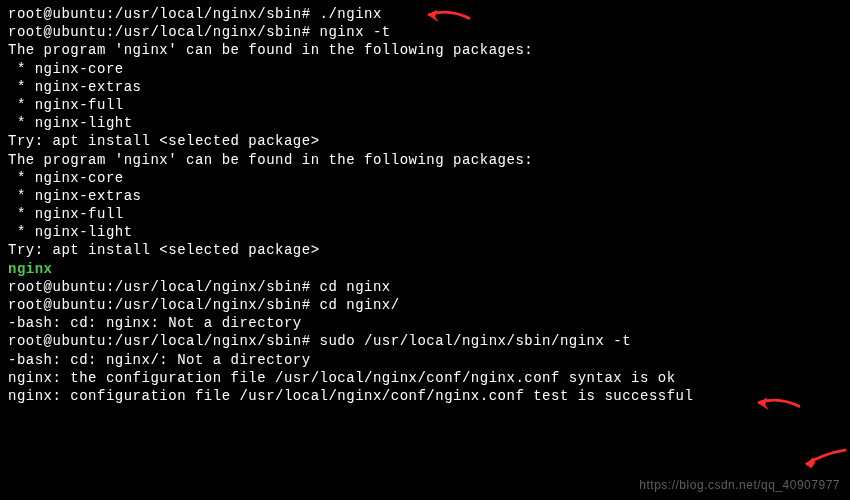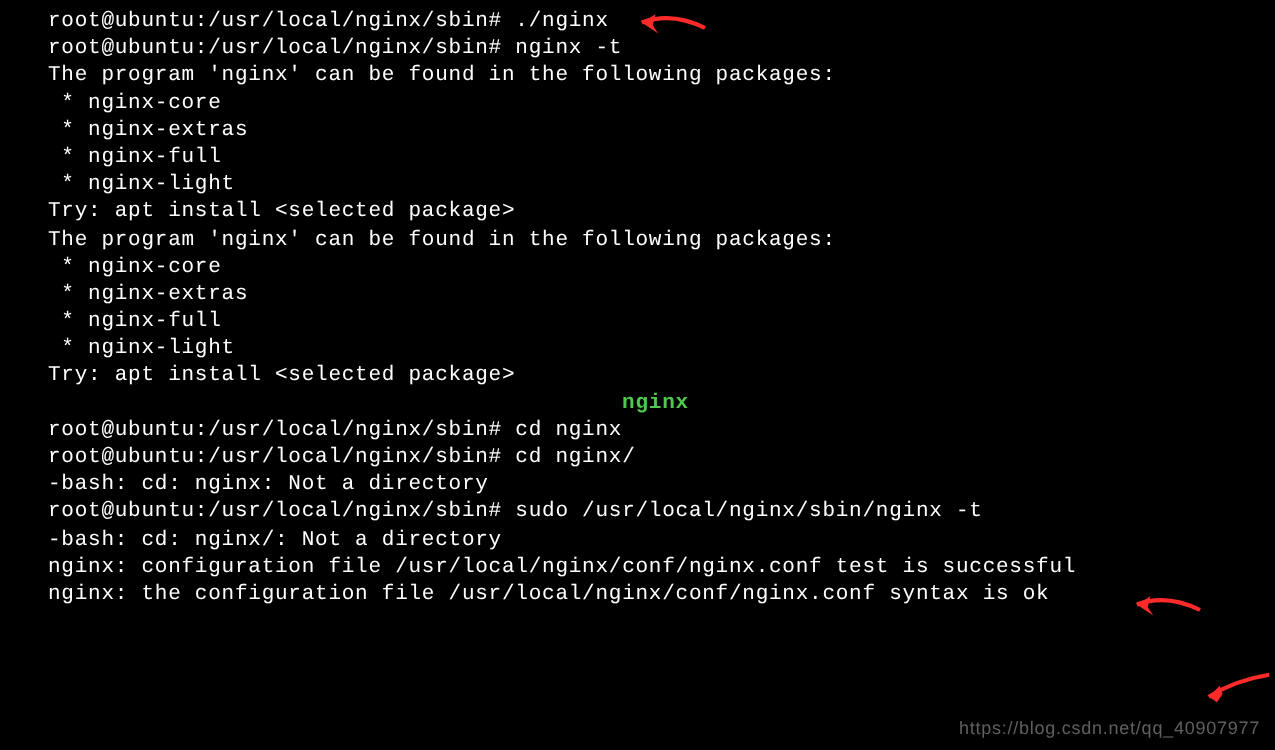--- a/index.html
+++ b/index.html
@@ -16,26 +16,24 @@
       width: 850px;
       height: 500px;
       padding: 5px 8px;
       overflow: hidden;
       position: relative;
       letter-spacing: 0.5px;
     }
     .line {
       white-space: pre;
       min-height: 18px;
-      margin-left: 24px;
     }
     .green {
       color: #4ec94e;
       font-weight: bold;
-      text-align: center;
     }
     .watermark {
       position: absolute;
       bottom: 6px;
       right: 10px;
       color: #888;
       font-size: 12px;
       opacity: 0.7;
       font-family: Arial, sans-serif;
       text-align: right;
@@ -65,22 +63,22 @@
     <div class="line"> * nginx-extras</div>
     <div class="line"> * nginx-full</div>
     <div class="line"> * nginx-light</div>
     <div class="line">Try: apt install &lt;selected package&gt;</div>
     <div class="line green">nginx</div>
     <div class="line">root@ubuntu:/usr/local/nginx/sbin# cd nginx</div>
     <div class="line">root@ubuntu:/usr/local/nginx/sbin# cd nginx/</div>
     <div class="line">-bash: cd: nginx: Not a directory</div>
     <div class="line">root@ubuntu:/usr/local/nginx/sbin# sudo /usr/local/nginx/sbin/nginx -t</div>
     <div class="line">-bash: cd: nginx/: Not a directory</div>
+    <div class="line">nginx: the configuration file /usr/local/nginx/conf/nginx.conf syntax is ok</div>
     <div class="line">nginx: configuration file /usr/local/nginx/conf/nginx.conf test is successful</div>
-    <div class="line">nginx: the configuration file /usr/local/nginx/conf/nginx.conf syntax is ok</div>
   </div>
 
 <div class="watermark">https://blog.csdn.net/qq_40907977</div>
 
 <div id="arrows-container">
     <div class="arrow" style="left: 420px; top: 4px;">
       <svg width="56" height="22" viewBox="0 0 56 24">
     <path d="M52 16 Q28 4 6 12" stroke="#ff2a2a" stroke-width="3" fill="none"></path>
     <path d="M6 12 L16 6 L14 14 L18 20 Z" fill="#ff2a2a"></path>
   </svg>

